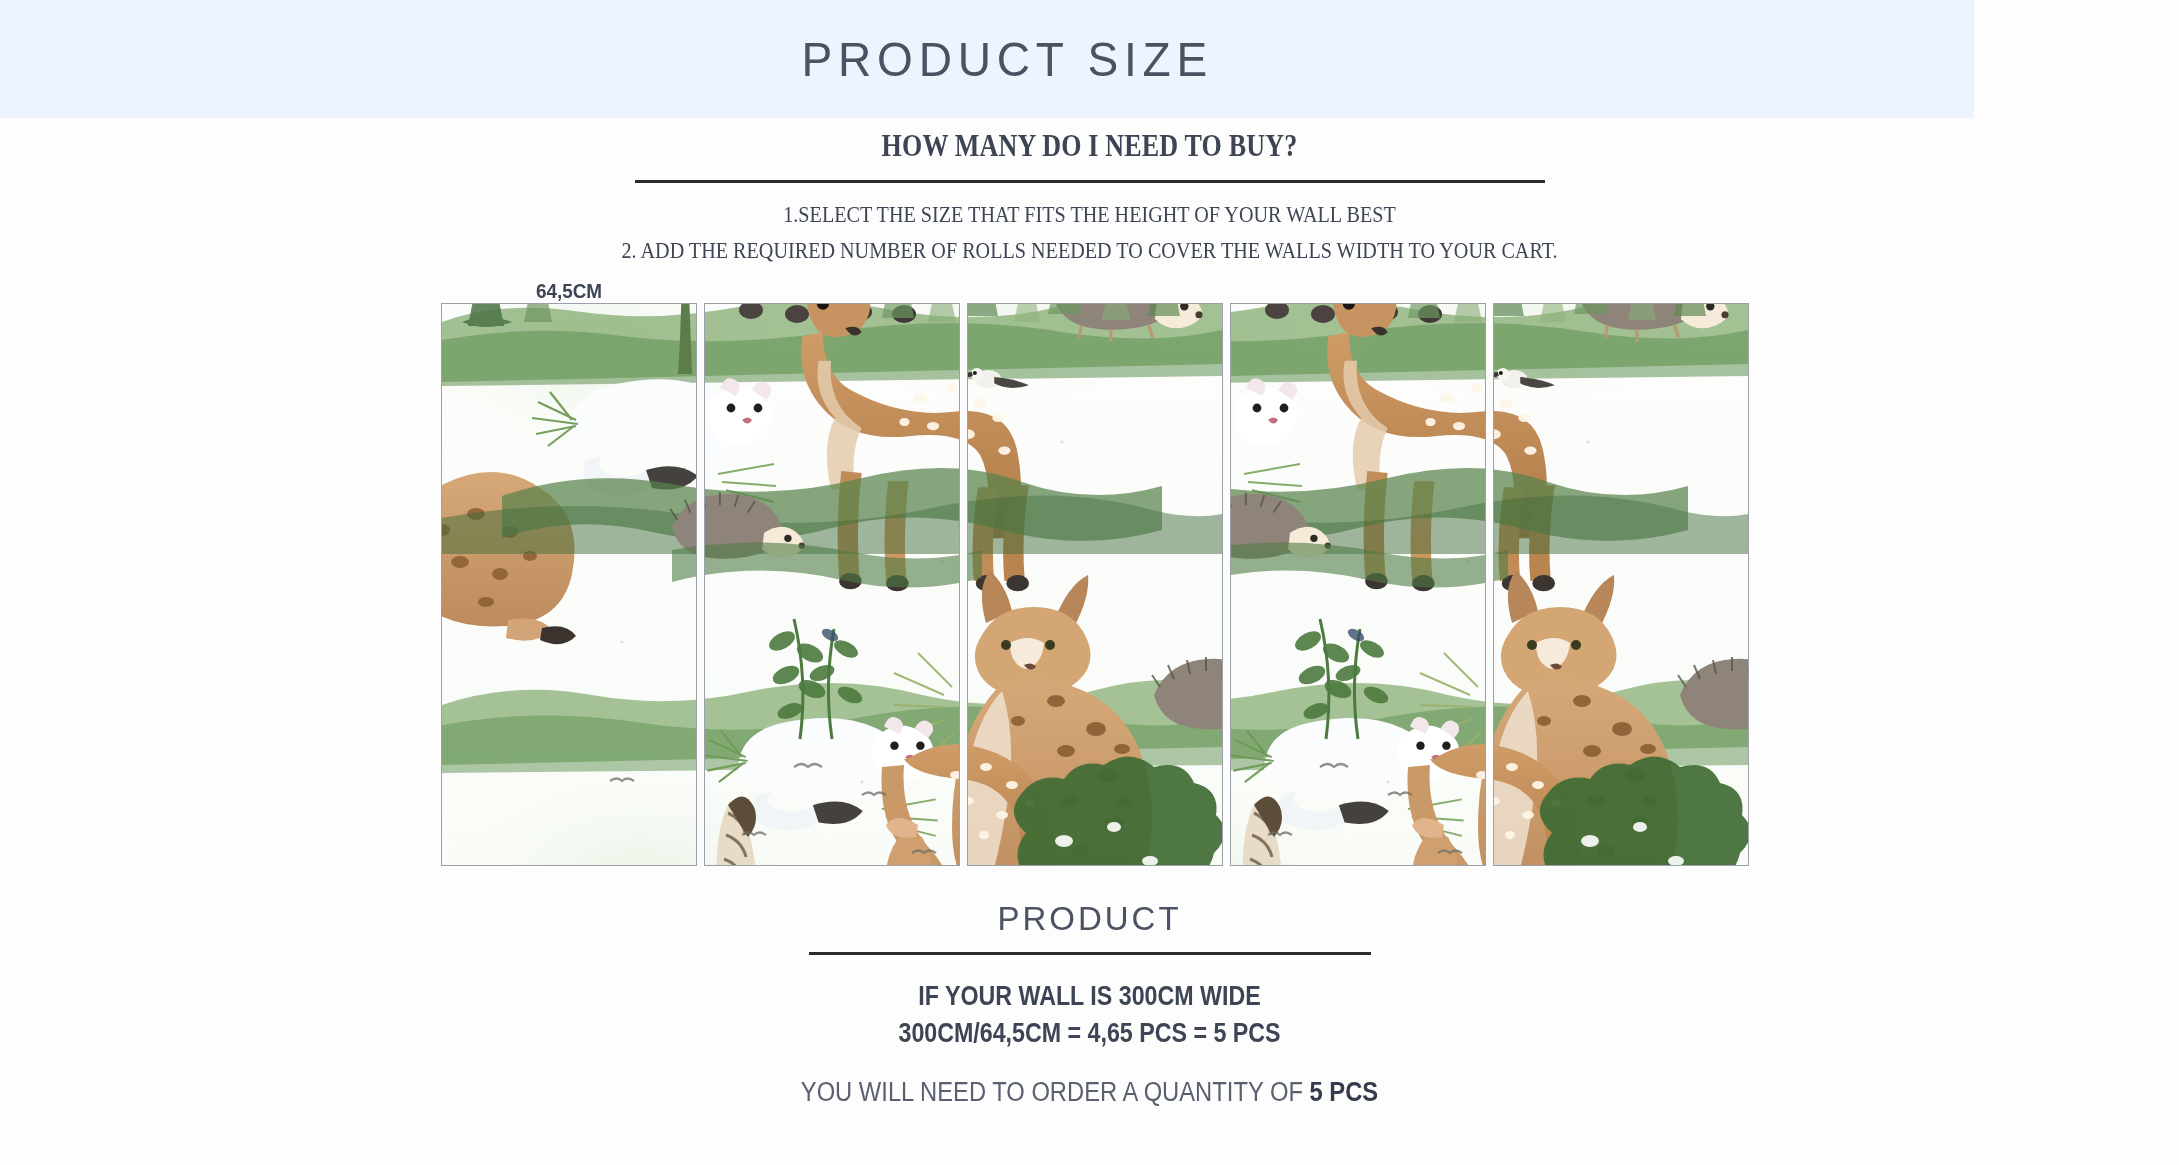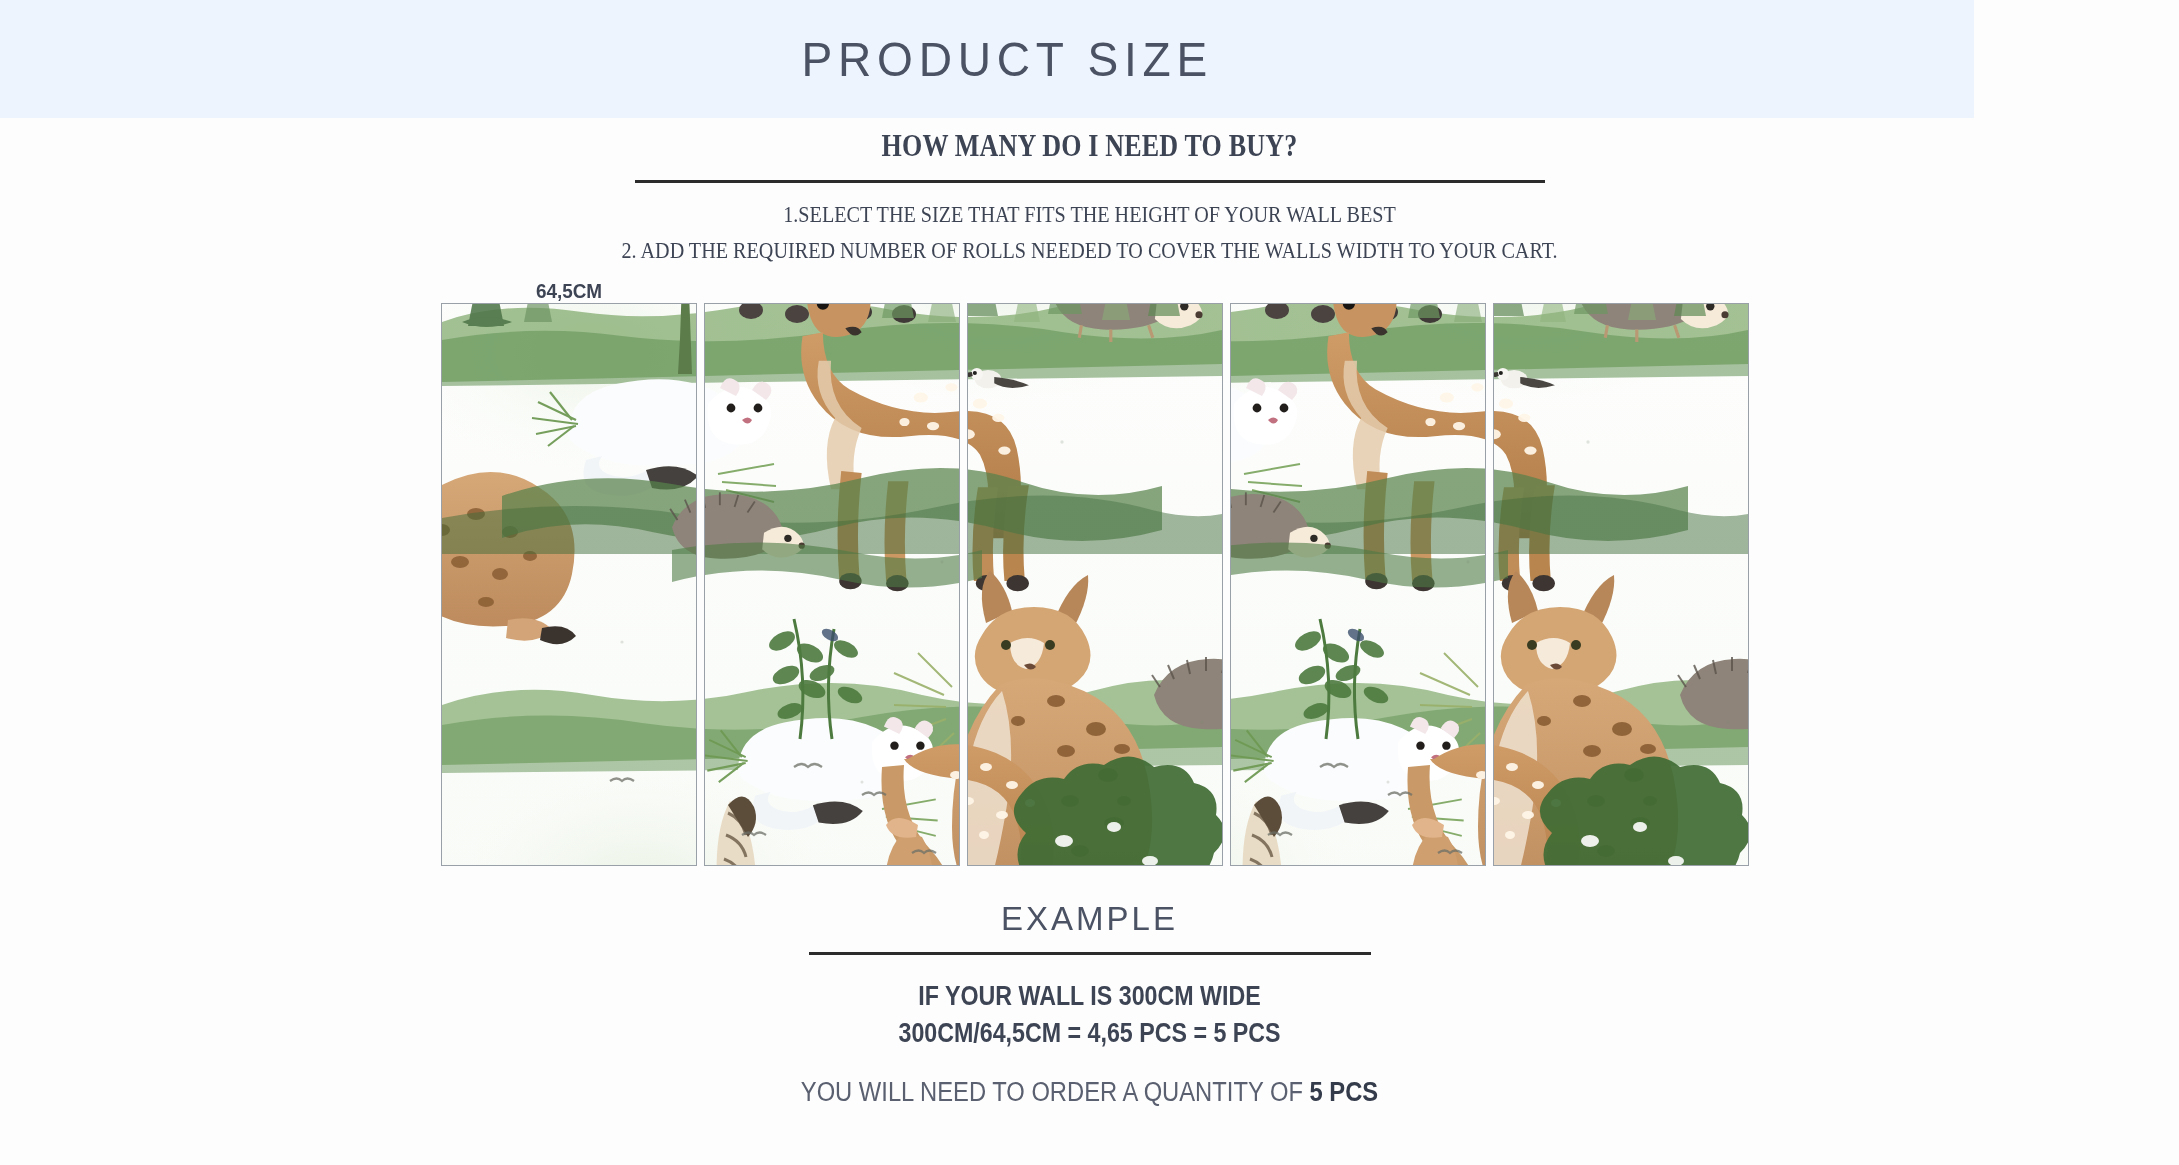--- a/index.html
+++ b/index.html
@@ -2687,20 +2687,20 @@
           <circle cx="500" cy="540" r="1.4"></circle>
             <circle cx="760" cy="700" r="1.5"></circle>
         </g>
       </svg>
       </div>
   </div>
 
 </div>
 
 <div class="example">
-  <div class="example-title">EXAMPLE</div>
+  <div class="example-title">PRODUCT</div>
   <div class="rule-example"></div>
   <span class="ex-line ex-line-1">IF YOUR WALL IS 300CM WIDE</span>
   <span class="ex-line ex-line-2">300CM/64,5CM = 4,65 PCS = 5 PCS</span>
   <span class="ex-final">
     <span>YOU WILL NEED TO ORDER A QUANTITY OF </span><b>5 PCS</b>
   </span>
 </div>
 
 </body></html>

